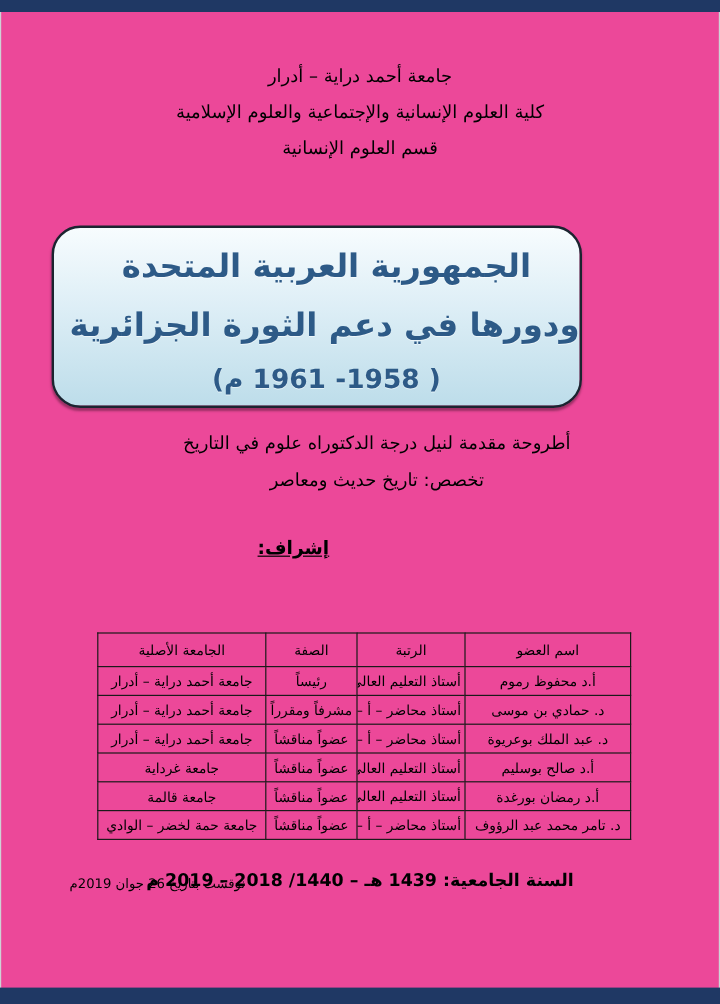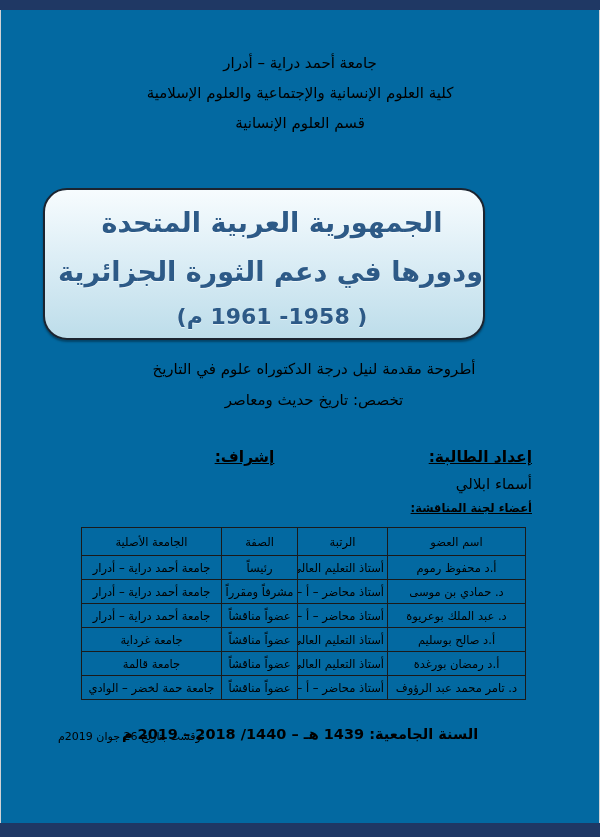--- a/index.html
+++ b/index.html
@@ -5,21 +5,21 @@
   :root{
     --bar:#1f3864;
     --title_text:#2d5a87;
     --box_border:#1b2430;
     --box_top:#f7fcfe;
     --box_mid:#ddeef6;
     --box_bottom:#bdddea;
   }
   html,body{margin:0;padding:0;background:#fff;}
   .page{
-    position:relative;width:600px;height:837px;background:#0369a1;
+    position:relative;width:600px;height:837px;background:#ec4899;
     font-family:"DejaVu Sans",sans-serif;color:#000;overflow:hidden;
     box-shadow:inset 0 0 0 1px #cfd2d6;
     direction:rtl;
   }
   .decor-bar{position:absolute;left:0;width:600px;background:var(--bar);}
   .decor-bar.top{top:0;height:10px;}
   .decor-bar.bottom{top:823px;height:14px;}
 
   .header-block{position:absolute;top:48px;left:0;right:0;text-align:center;}
   .header-line{font-size:15px;line-height:30px;color:#000;}
@@ -80,25 +80,20 @@
 
   <div class="title-box">
     <div class="title-line first">الجمهورية العربية المتحدة</div>
     <div class="title-line">ودورها في دعم الثورة الجزائرية</div>
     <div class="title-line dates">( 1958- 1961 م)</div>
   </div>
 
   <div class="center-line degree-statement">أطروحة مقدمة لنيل درجة الدكتوراه علوم في التاريخ</div>
   <div class="center-line specialty-line">تخصص: تاريخ حديث ومعاصر</div>
 
-  <div class="prepared-block">
-    <div class="label-underline">إعداد الطالبة:</div>
-    <div class="student-name">أسماء ابلالي</div>
-    <div class="committee-label">أعضاء لجنة المناقشة:</div>
-  </div>
 
   <div class="supervision-block">
     <div class="label-underline">إشراف:</div>
   </div>
 
   <table class="committee">
     <colgroup>
       <col style="width:138px">
         <col style="width:90px">
         <col style="width:76px">

